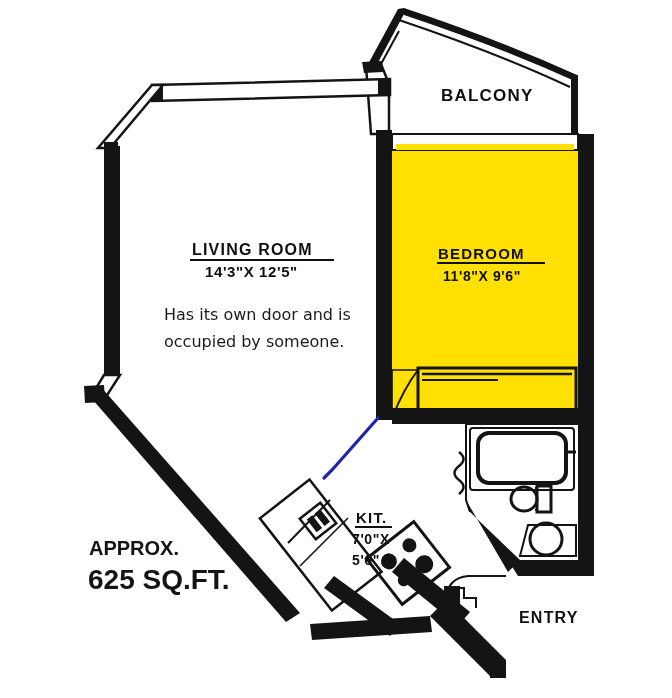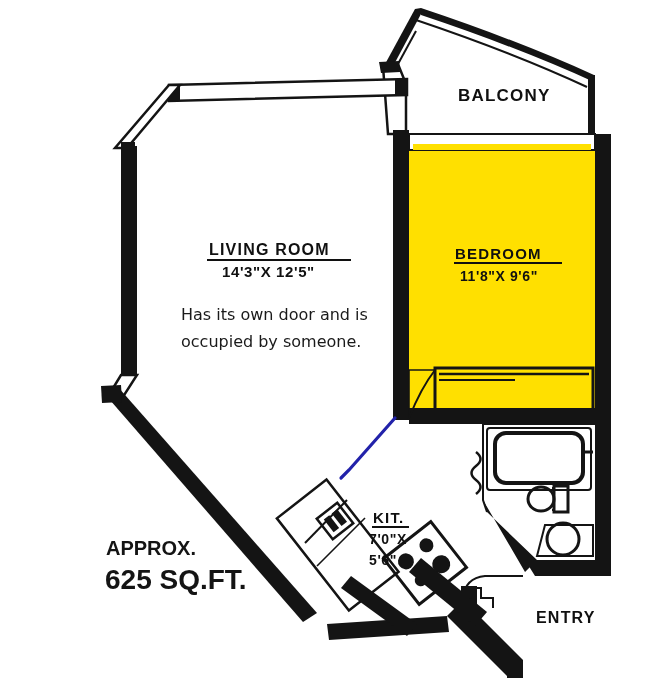--- a/index.html
+++ b/index.html
@@ -12,21 +12,20 @@
     height: 698px;
     position: relative;
     overflow: hidden;
     font-family: "Liberation Sans", sans-serif;
   }
   #floorplan-root {
     position: absolute;
     left: 0; top: 0;
     width: 584px;
     height: 698px;
-    padding-left: 17px;
   }
   svg.plan {
     display: block;
     width: 672px;
     height: 698px;
   }
   
   .lbl-room {
     font-family: "Liberation Sans", sans-serif;
     font-weight: bold;

